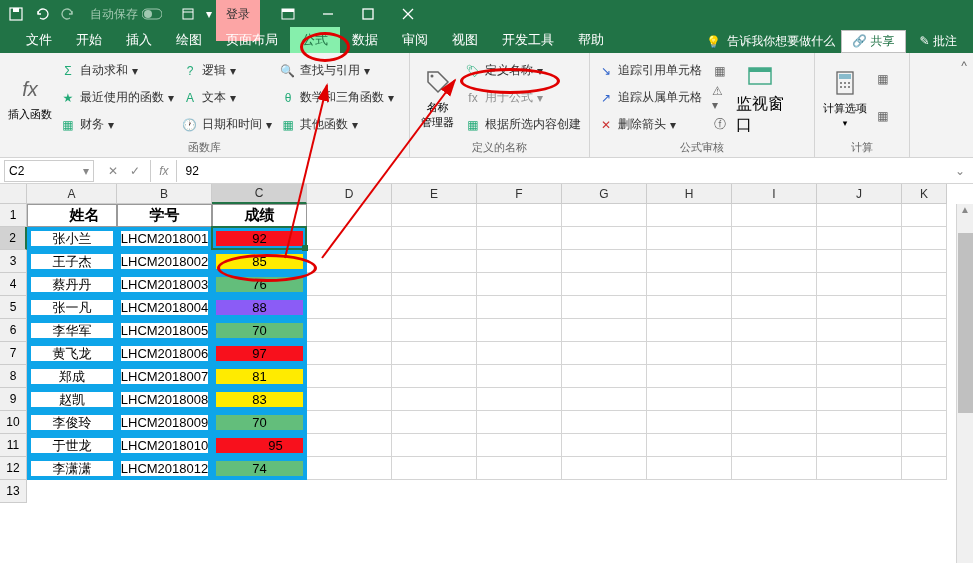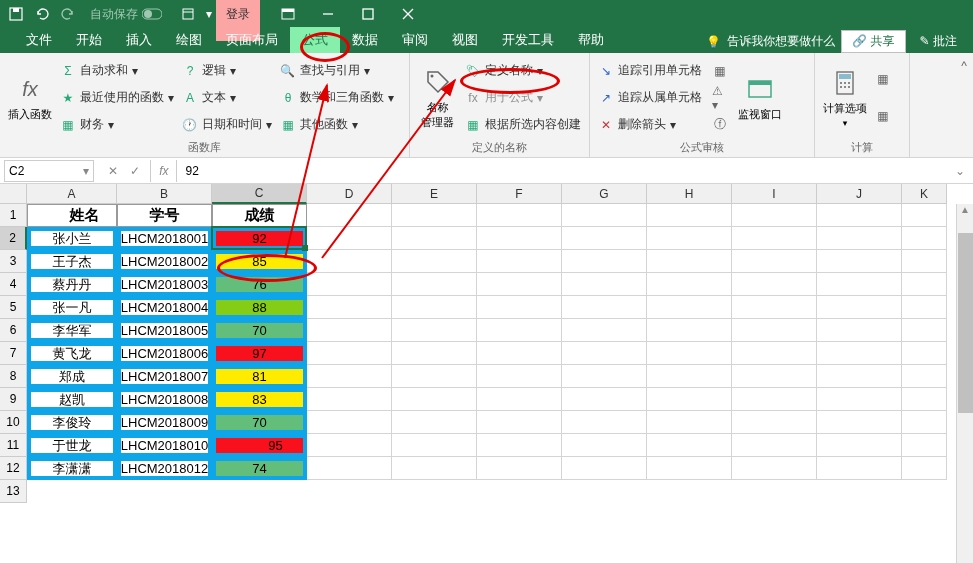--- a/index.html
+++ b/index.html
@@ -221,21 +221,21 @@
         <span class="small-icon" style="color:#666">⚠ ▾</span>
         <span class="small-icon" style="color:#666">ⓕ</span>
       </div>
       <div class="ribbon-item-large">
         <div class="icon-box">
             <svg width="28" height="28">
               <rect x="3" y="6" width="22" height="16" fill="none" stroke="#4a8" stroke-width="1.5"></rect>
               <rect x="3" y="6" width="22" height="4" fill="#4a8"></rect>
             </svg>
           </div>
-        <span style="font-size:11px">监视窗口</span>
+        <span style="font-size:16px">监视窗口</span>
       </div>
     </div>
     <div class="ribbon-group-label">公式审核</div>
   </div>
 
   <div class="ribbon-group" style="width:95px">
     <div class="ribbon-group-content">
       <div class="ribbon-item-large">
         <div class="icon-box">
             <svg width="28" height="28">
@@ -362,21 +362,21 @@
             <div class="cell" style="width: 85px;"></div>
             <div class="cell" style="width: 85px;"></div>
             <div class="cell" style="width: 85px;"></div>
             <div class="cell" style="width: 85px;"></div>
             <div class="cell" style="width: 85px;"></div>
             <div class="cell" style="width: 45px;"></div>
           </div>
           <div class="grid-row">
             <div class="cell data-cell name-cell" style="width: 90px;">张一凡</div>
             <div class="cell data-cell" style="width: 95px;">LHCM2018004</div>
-            <div class="cell data-cell" style="width: 95px; background: #84cc16;">88</div>
+            <div class="cell data-cell" style="width: 95px; background: #8b5cf6;">88</div>
             <div class="cell" style="width: 85px;"></div>
             <div class="cell" style="width: 85px;"></div>
             <div class="cell" style="width: 85px;"></div>
             <div class="cell" style="width: 85px;"></div>
             <div class="cell" style="width: 85px;"></div>
             <div class="cell" style="width: 85px;"></div>
             <div class="cell" style="width: 85px;"></div>
             <div class="cell" style="width: 45px;"></div>
           </div>
           <div class="grid-row">

